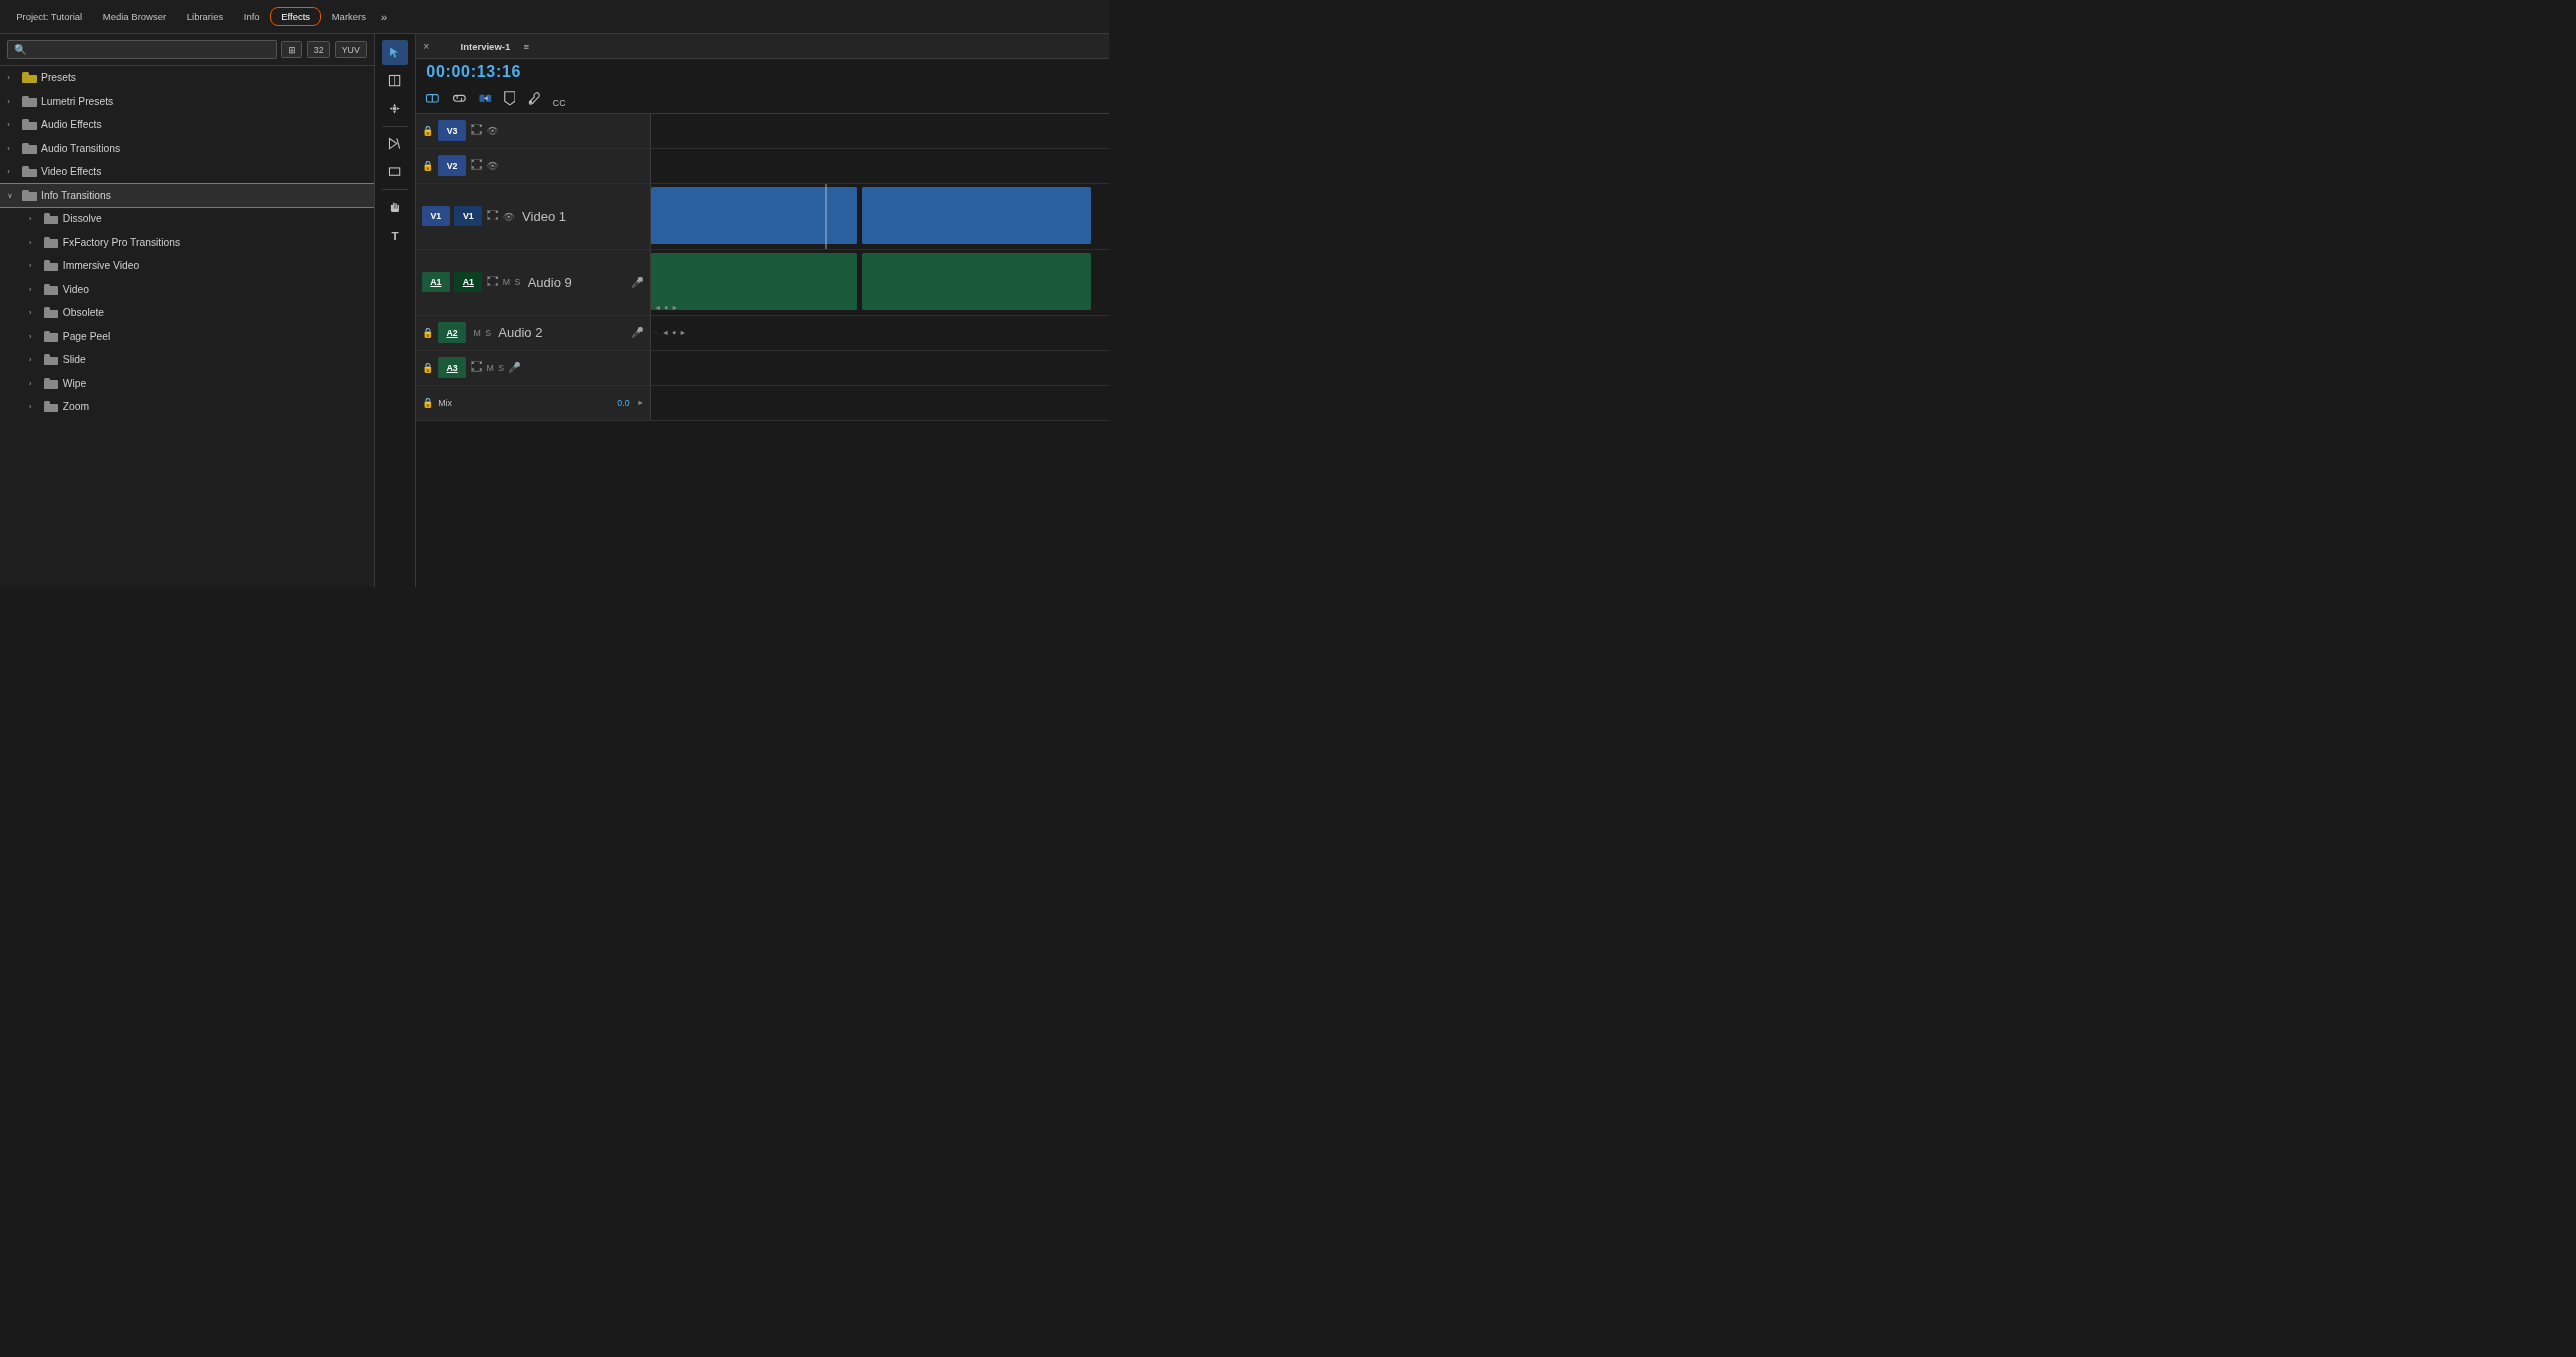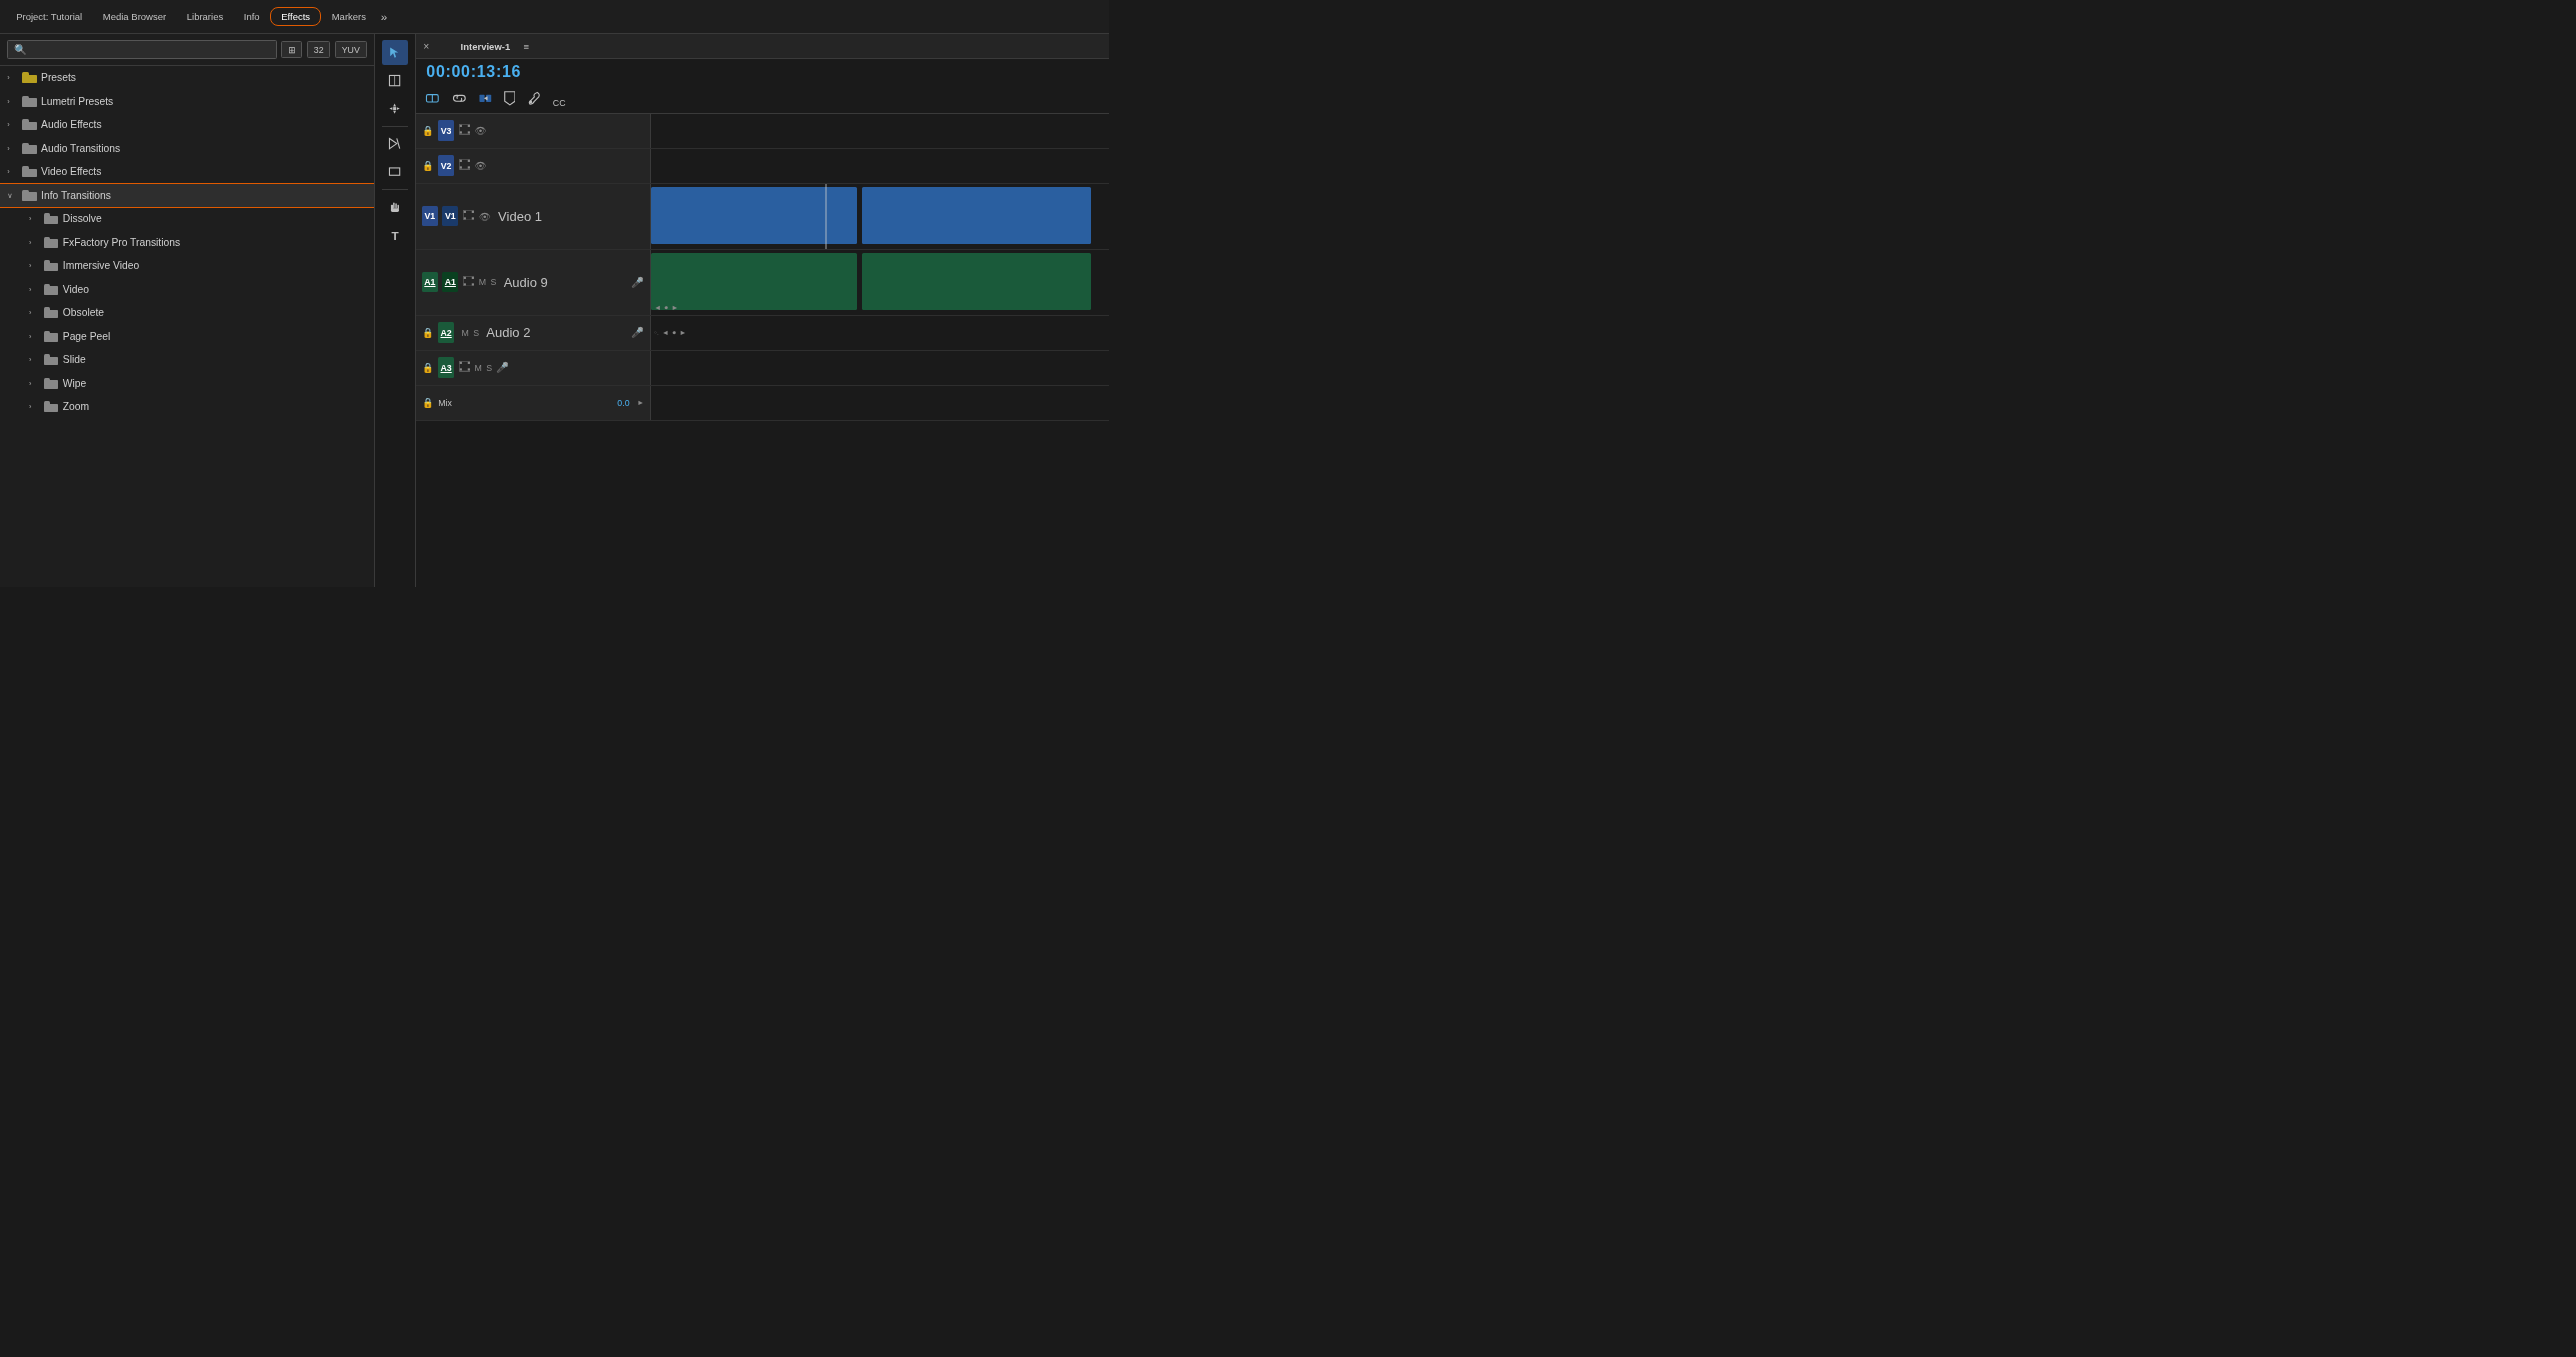--- a/index.html
+++ b/index.html
@@ -272,21 +272,21 @@
     .track-lock-icon, .track-eye-icon, .track-film-icon {
       color: #888;
       font-size: 9.5px;
       cursor: pointer;
     }
     .track-label {
       background: #2a4a8a;
       color: #fff;
       font-size: 8.8px;
       font-weight: bold;
-      width: 16px;
+      width: 28px;
       height: 20.6px;
       display: flex;
       align-items: center;
       justify-content: center;
       border-radius: 1.5px;
     }
     .track-label.audio { background: #1a5a3a; text-decoration: underline; }
     .track-name {
       color: #c0c0c0;
       font-size: 13px;

